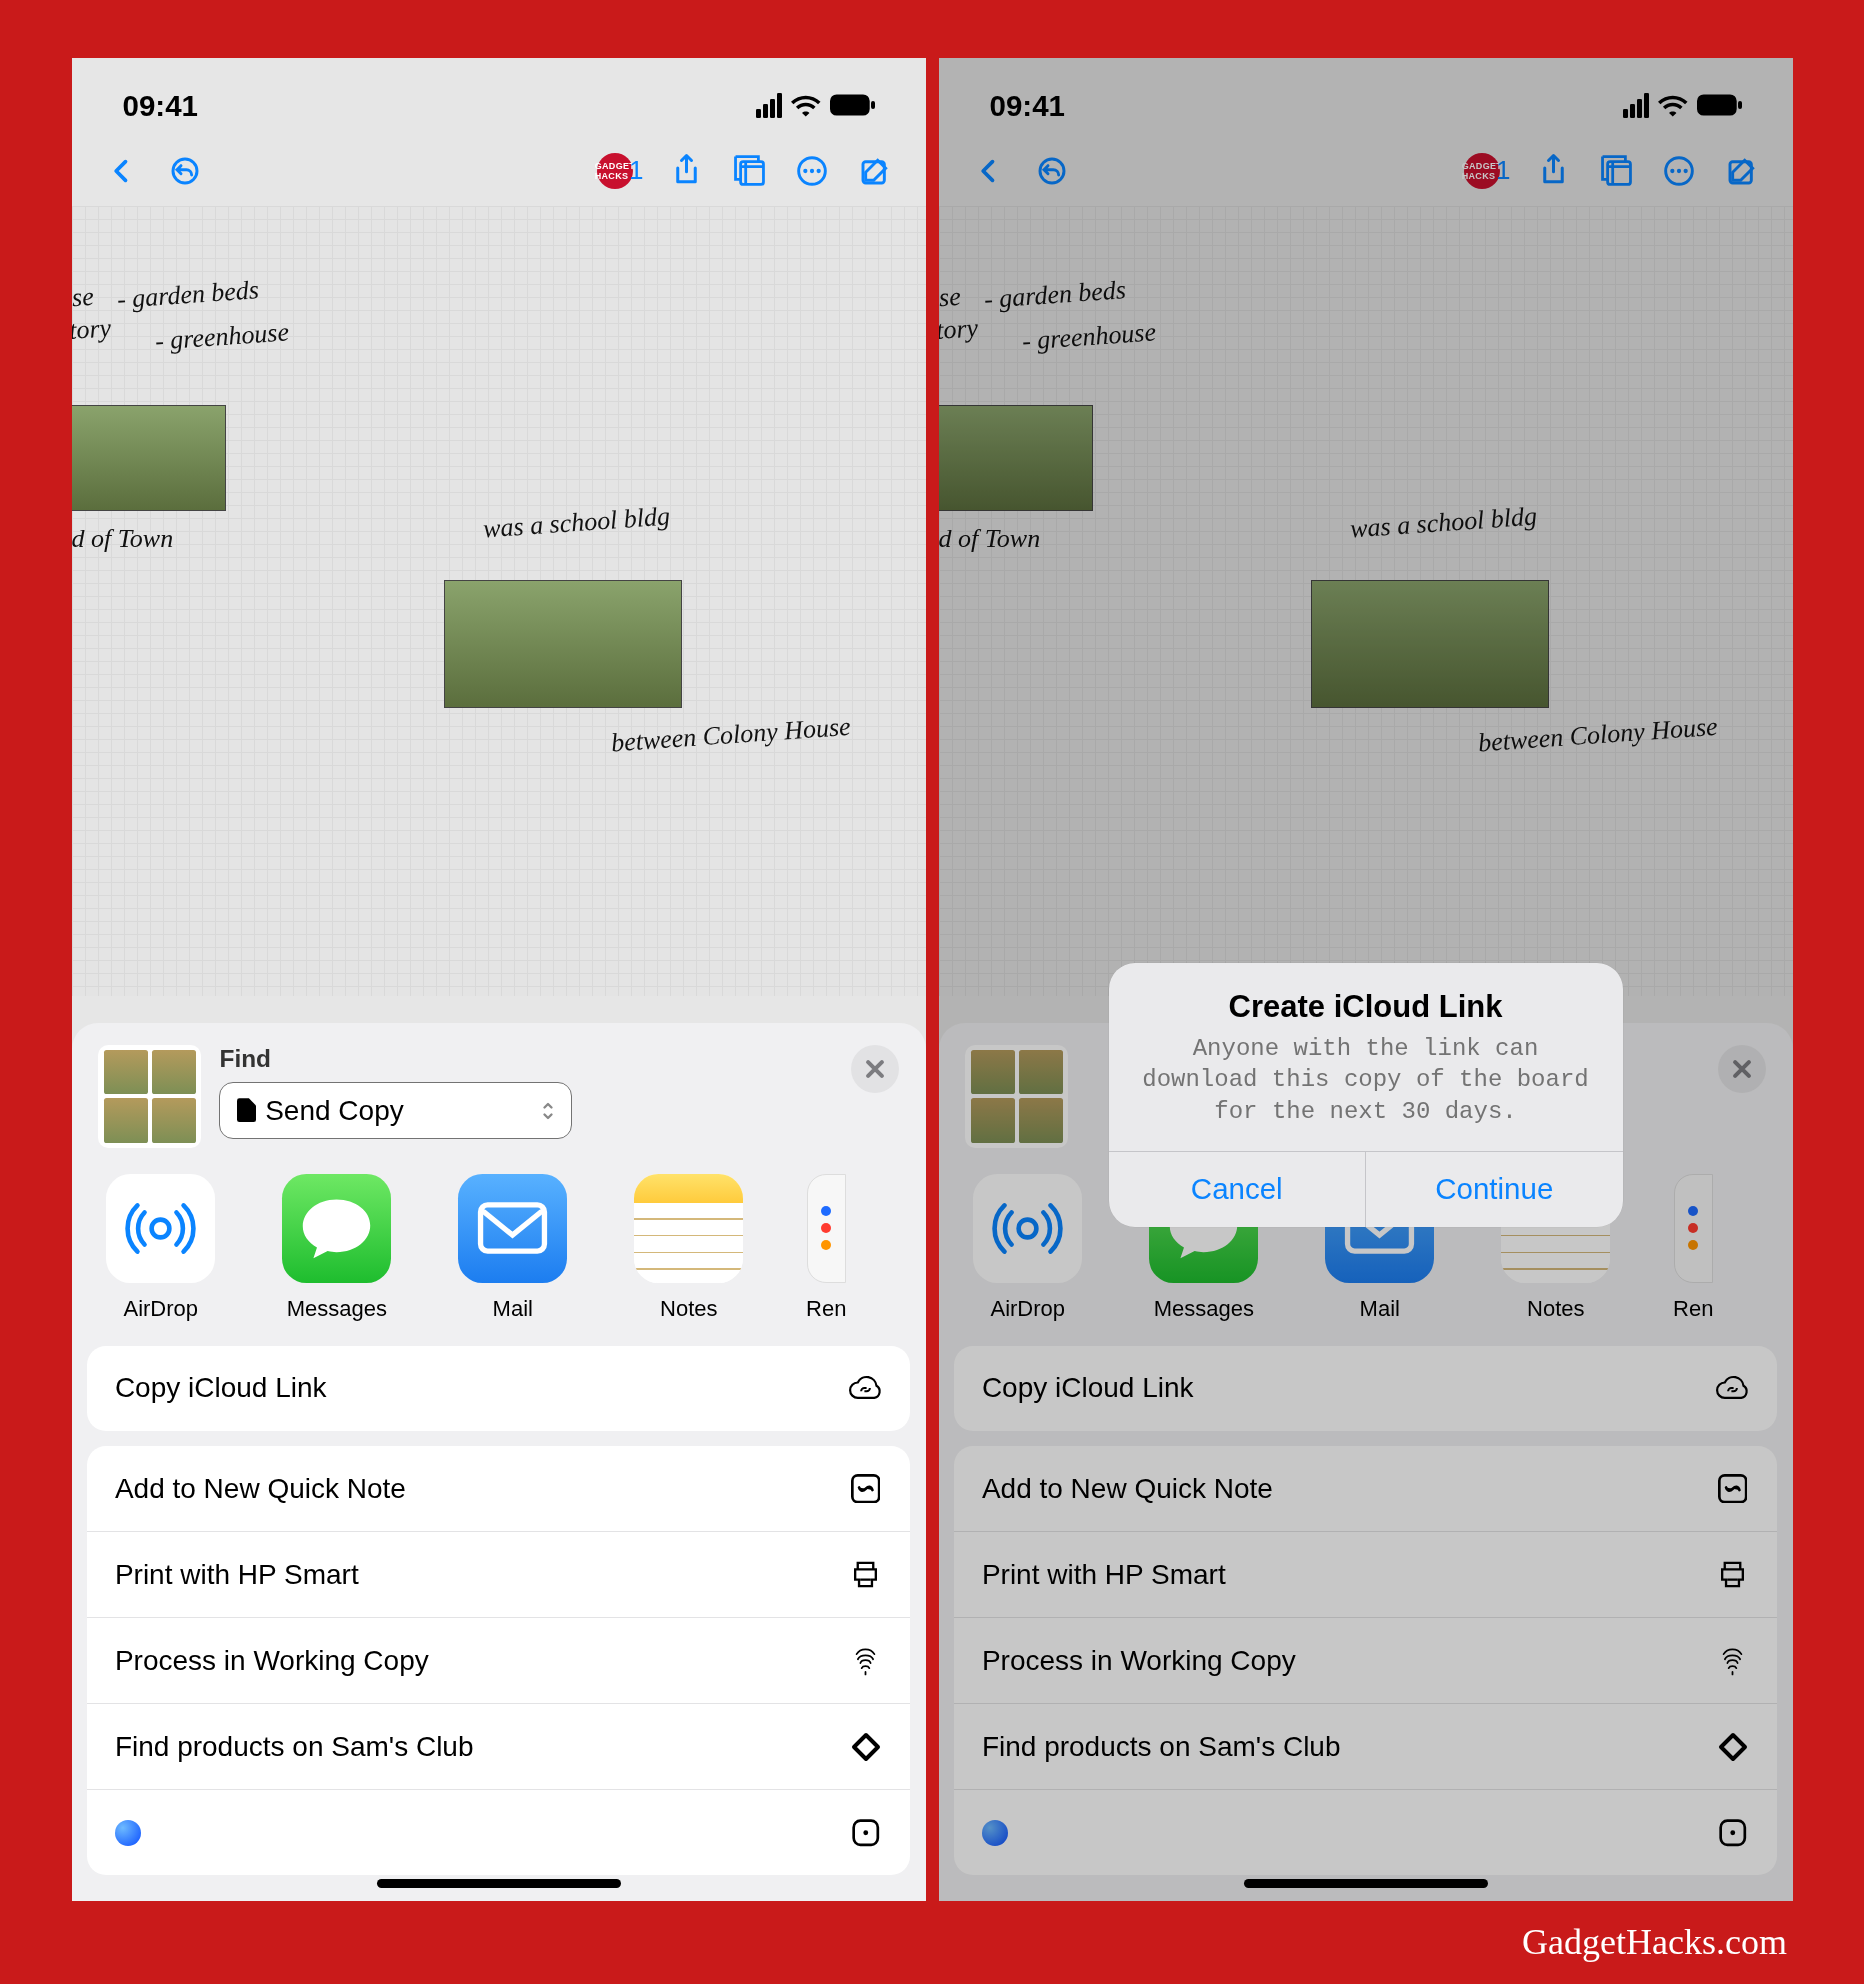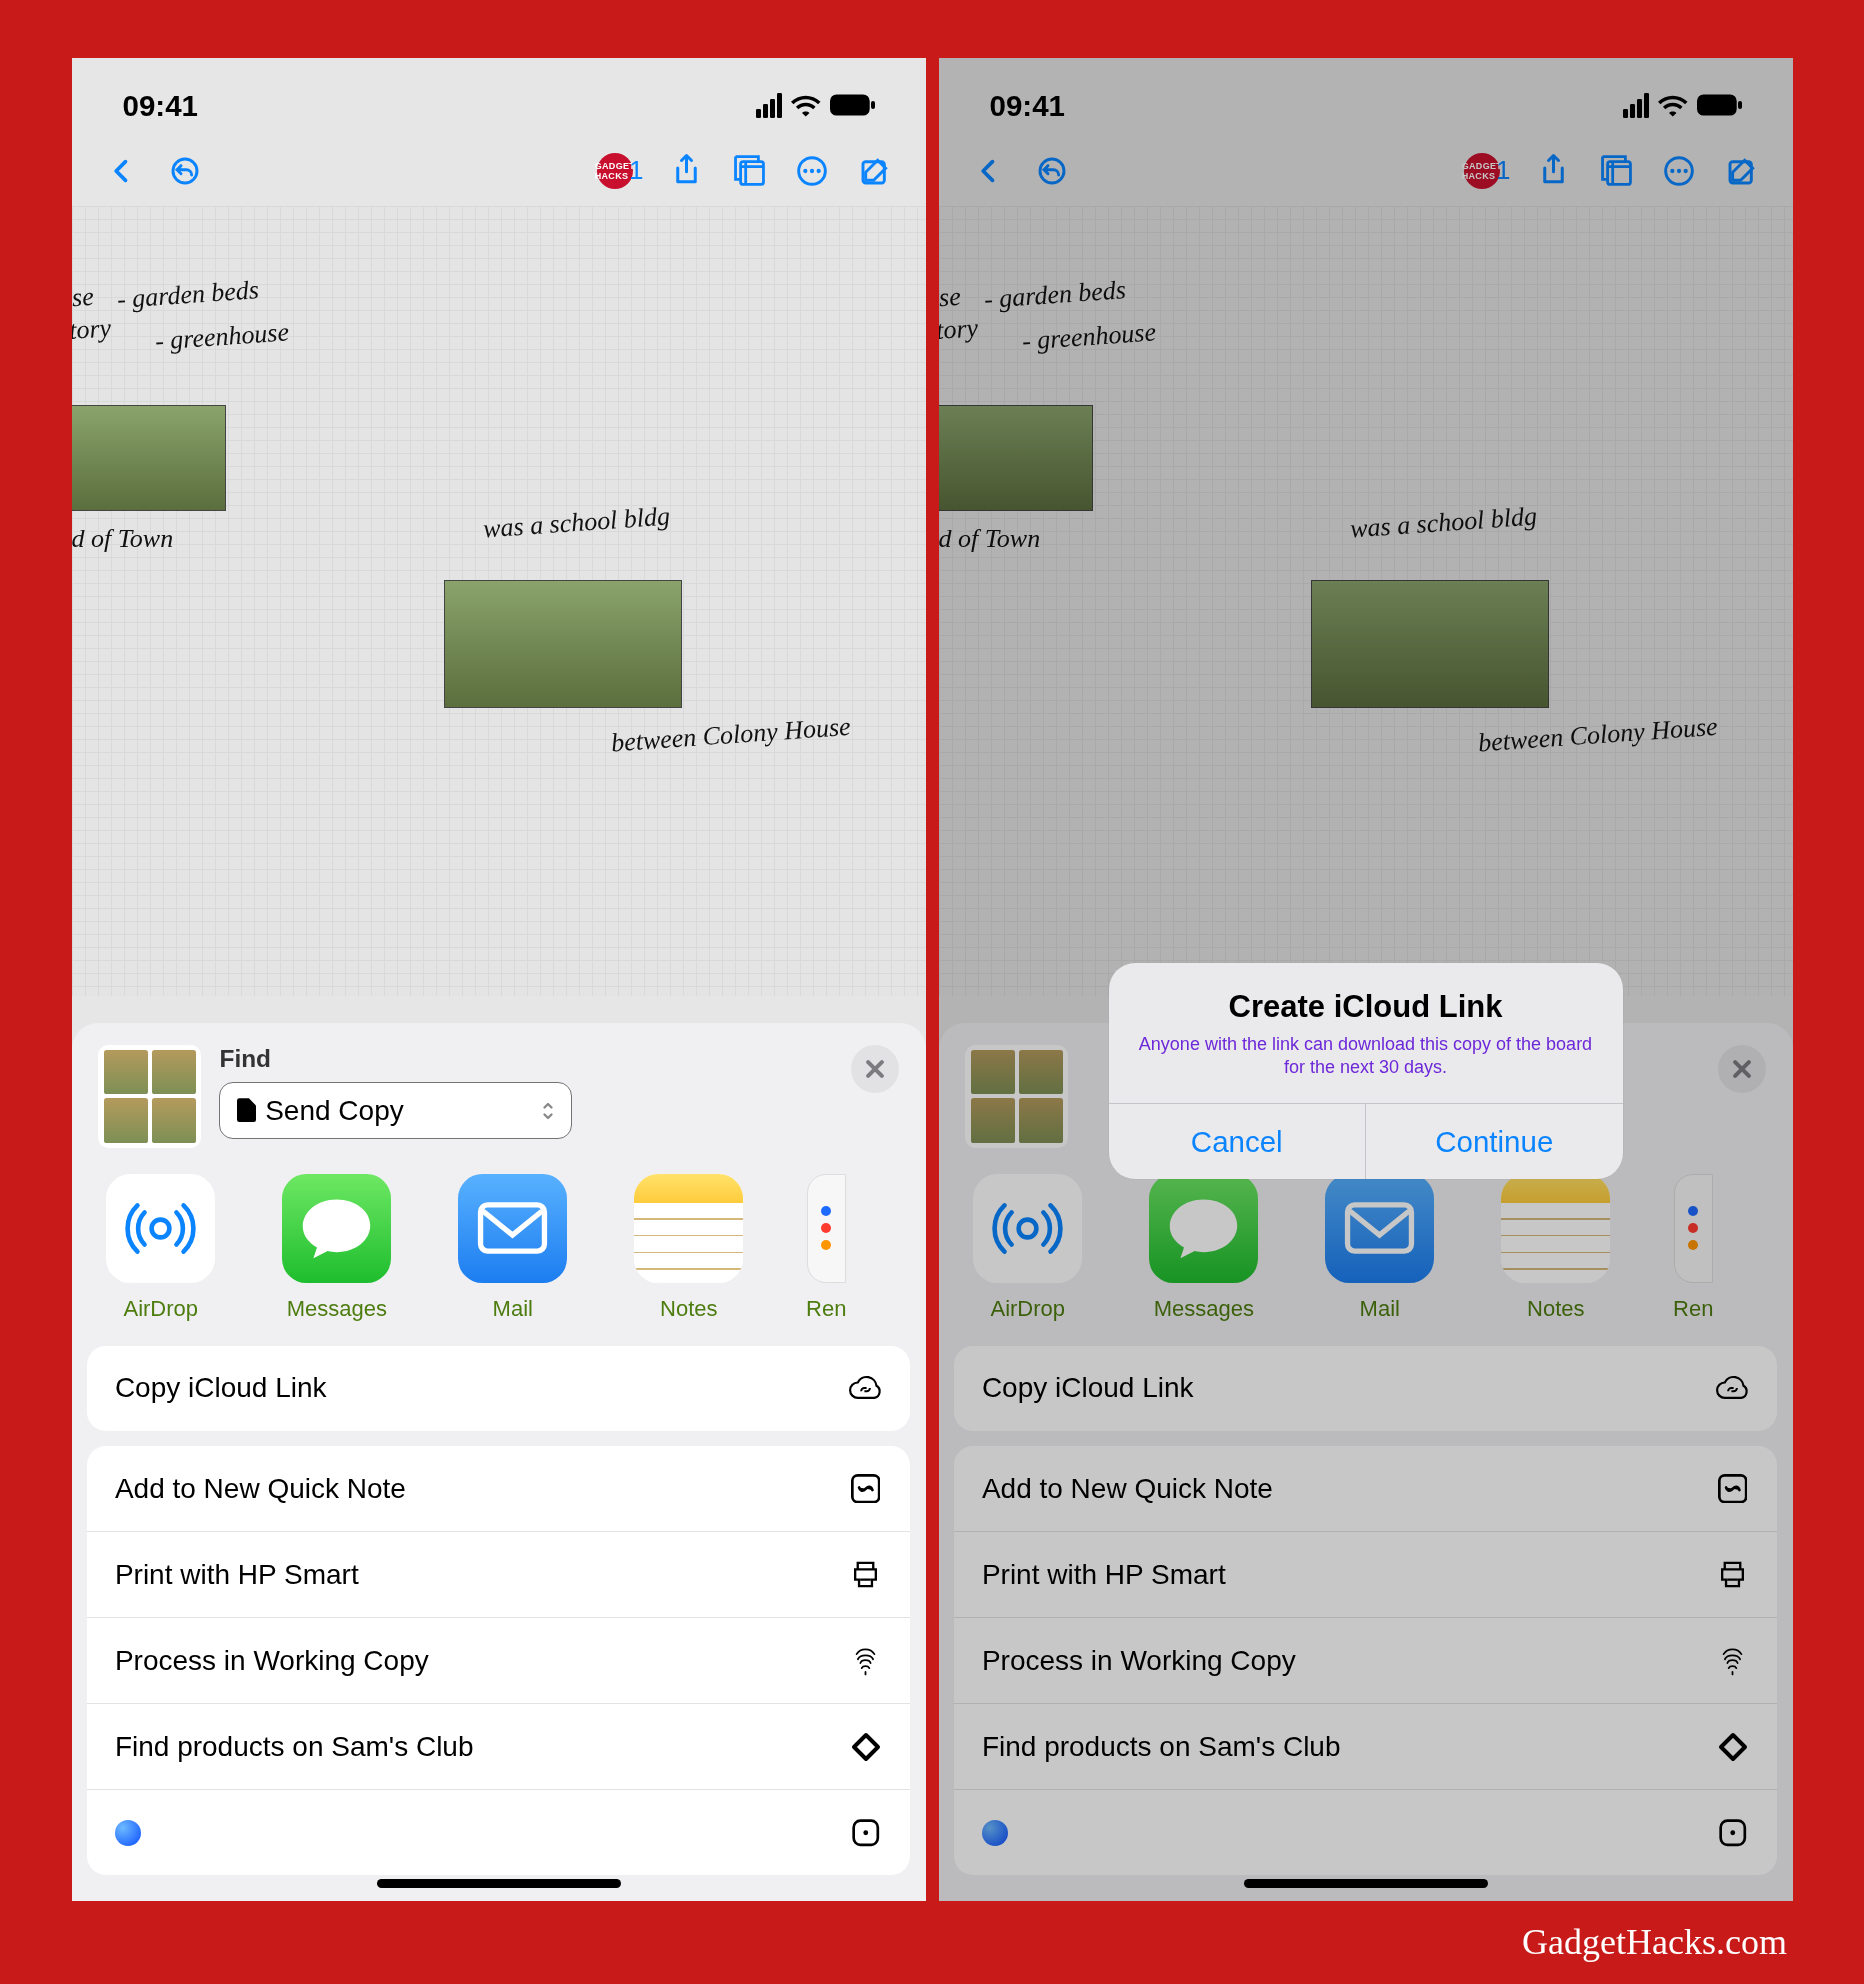--- a/index.html
+++ b/index.html
@@ -106,21 +106,21 @@
     width:48px; height:48px; border-radius:50%; background:#e2e2e4;
     display:flex; align-items:center;justify-content:center; color:#7c7c80; font-size:28px;
   }
   .apps-row{
     display:flex; gap:41px; overflow:hidden; padding: 5.1px 6.4px 19px 6.4px; align-items:flex-start;
   }
   .app{
     display:flex; flex-direction:column; align-items:center; gap:13px; width:135px; flex-shrink:0;
   }
   .app-icon{ width:109px; height:109px; border-radius:24.4px; display:flex; align-items:center;justify-content:center;}
-  .app-name{ font-size:22px; color:#4d7c0f; }
+  .app-name{ font-size:22px; color:#000000; }
   .airdrop{ background:#fff;}
   .messages{ background:linear-gradient(#6ee864,#1ebd2e);}
   .mail{ background:linear-gradient(#58b1ff,#1c7df0);}
   .notes{ background:#fff; position:relative; overflow:hidden;}
   .notes::before{content:""; position:absolute; top:0;left:0;right:0;height:29px;background:linear-gradient(#ffe26a,#ffcb3c);}
   .notes::after{content:""; position:absolute; top:29px;left:0;right:0;bottom:0;
     background:repeating-linear-gradient(#fff 0 15.4px, #d4b87a 15.4px 16.7px); }
   .reminders{ width:39px; background:#f7f7f7; border-radius:19px 0 0 19px; border:0.6px solid #ddd;}
   .dots3{ display:flex; flex-direction:column; gap:6.4px;}
   .dots3 span{width:10.3px;height:10.3px;border-radius:50%;}
@@ -143,21 +143,21 @@
     z-index:60;
   }
   
   .alert{
     position:absolute; left:50%; top:905px; transform:translateX(-50%);
     width:514px; background:#eaeaec; border-radius:26px; z-index:50;
     overflow:hidden; box-shadow:0 0 0 0.3px rgba(0,0,0,0.08);
   }
   .alert-body{ padding: 26px 28px 23px 28px; text-align:center;}
   .alert-title{ font-size:31px; font-weight:700; margin-bottom:7.7px;}
-  .alert-msg{ font-size:18px; line-height:1.32; color:#6d28d9;}
+  .alert-msg{ font-size:24px; line-height:1.32; color:#737373;font-family:Liberation Mono, monospace;}
   .alert-btns{ display:flex; border-top:1px solid #c5c5c9;}
   .alert-btn{ flex:1; padding:20.5px 0; text-align:center; font-size:29.5px; color:#0a84ff; }
   .alert-btn + .alert-btn{ border-left:1px solid #c5c5c9;}
   .site-credit{
     position:absolute; bottom:22px; right:77px; color:#fff; font-size:36px;
     font-family: Georgia, "Times New Roman", serif;
   }
 </style>
 </head>
 <body>

